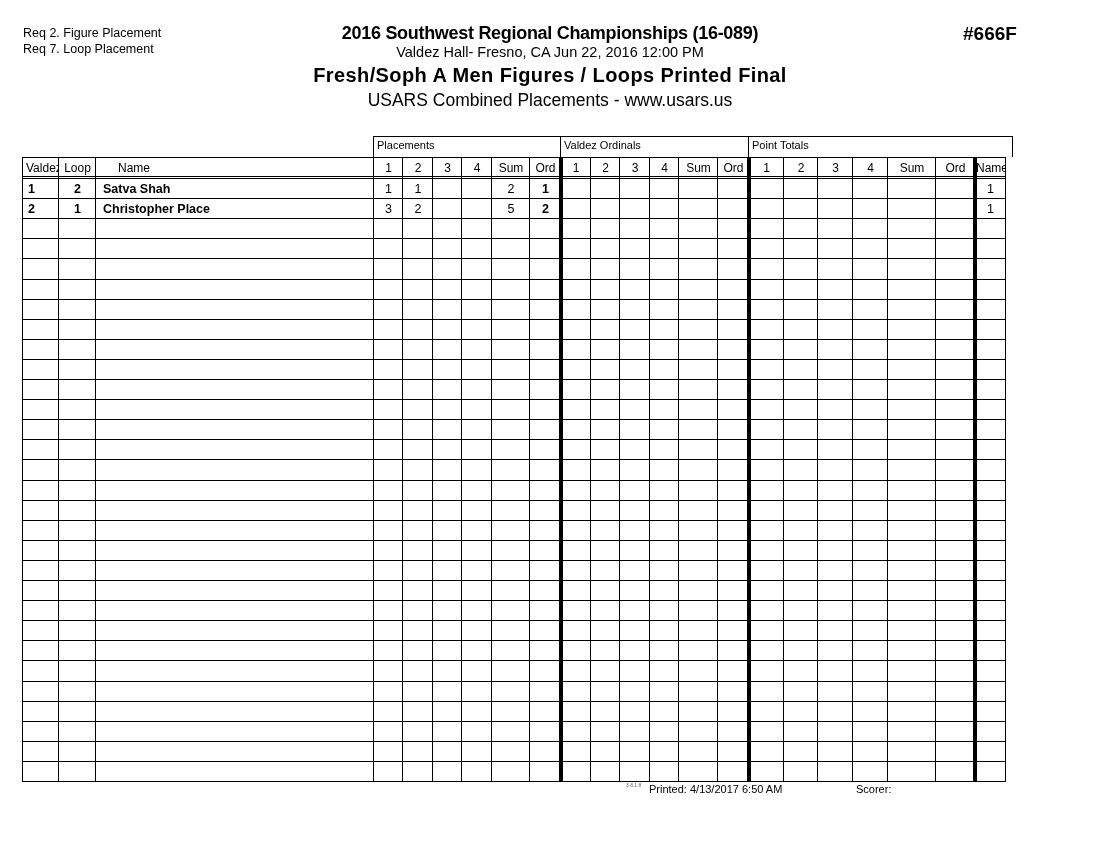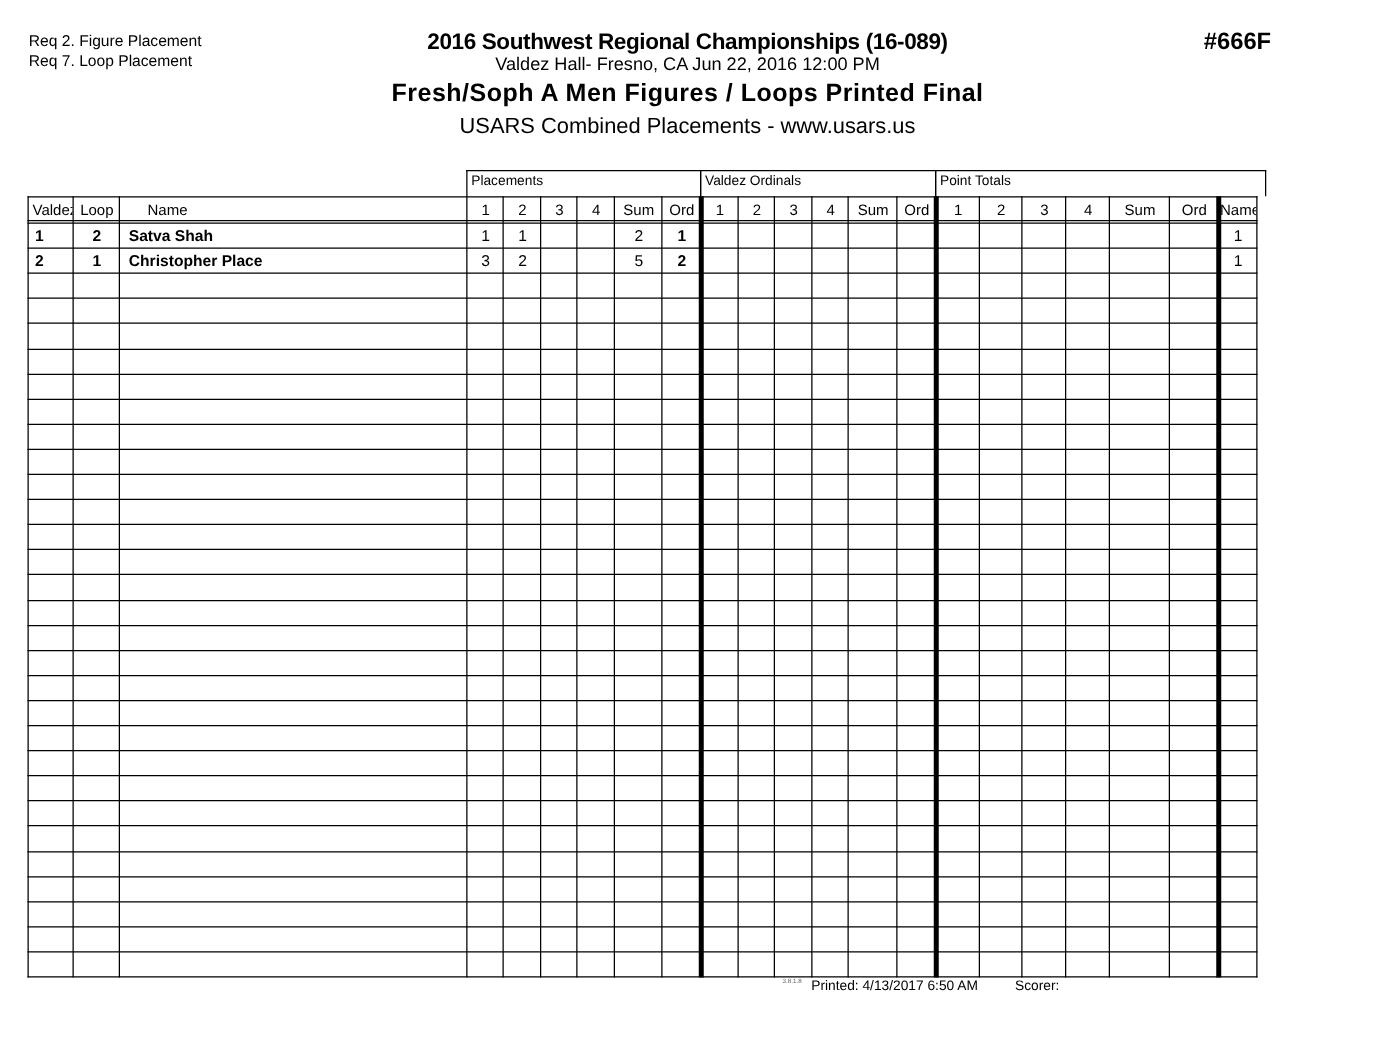--- a/index.html
+++ b/index.html
@@ -159,13 +159,13 @@
     <div class="cell" style="left:785px;width:32px;top:202px;height:15px;text-align:center;font-size:12.5px;"></div>
     <div class="cell" style="left:819px;width:33px;top:202px;height:15px;text-align:center;font-size:12.5px;"></div>
     <div class="cell" style="left:854px;width:33px;top:202px;height:15px;text-align:center;font-size:12.5px;"></div>
     <div class="cell" style="left:889px;width:46px;top:202px;height:15px;text-align:center;font-size:12.5px;"></div>
     <div class="cell" style="left:937px;width:37px;top:202px;height:15px;text-align:center;font-size:12.5px;"></div>
     <div class="cell" style="left:976px;width:29px;top:202px;height:15px;text-align:center;font-size:12.5px;">1</div>
   </div>
 
 <div class="ver">3.8.1.8</div>
 <div class="footer" style="left:649px;">Printed:  4/13/2017  6:50 AM</div>
-<div class="footer" style="left:812px;">Scorer:</div>
+<div class="footer" style="left:856px;">Scorer:</div>
 
 </body></html>

